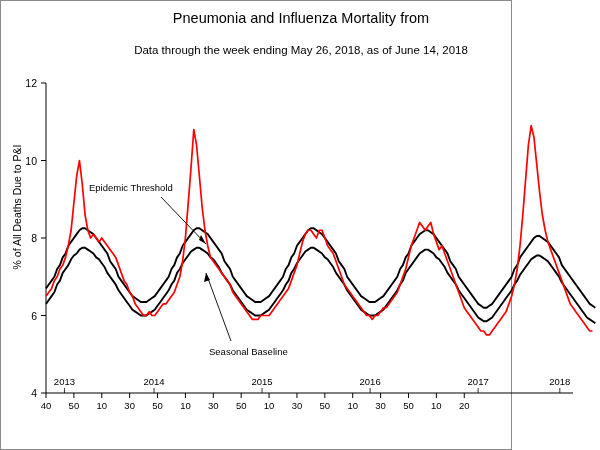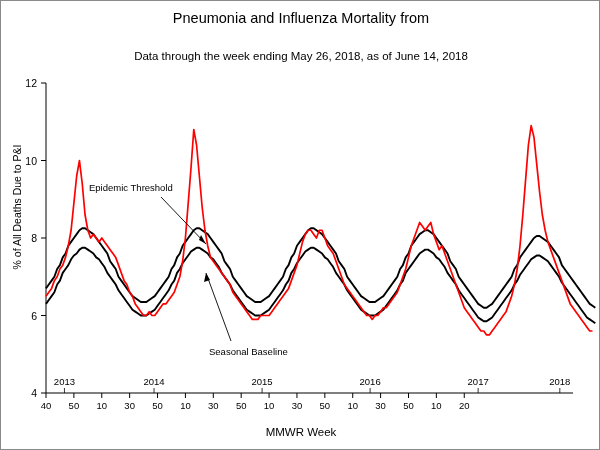--- a/index.html
+++ b/index.html
@@ -11,21 +11,21 @@
     width: 600px;
     height: 450px;
     font-family: "Liberation Sans", sans-serif;
     color: #000000;
     overflow: hidden;
     position: relative;
   }
   #chart-root {
     position: absolute;
     left: 0; top: 0;
-    width: 600px;
+    width: 512px;
     height: 450px;
     border: 1px solid #8a8a8a;
     box-sizing: border-box;
     background: #ffffff;
   }
   .title-block {
     position: absolute;
     left: 0;
     top: 8px;
     width: 600px;
@@ -33,21 +33,21 @@
   }
   .title-line {
     font-size: 14.5px;
     line-height: 19px;
     color: #000;
     white-space: nowrap;
   }
   .subtitle-line {
     font-size: 11.5px;
     line-height: 17px;
-    margin-top: 20px;
+    margin-top: 14px;
     color: #000;
     white-space: nowrap;
   }
   .ylabel {
     position: absolute;
     left: -64px;
     top: 200px;
     width: 160px;
     text-align: center;
     font-size: 10.5px;
@@ -94,21 +94,20 @@
 <body>
 
 <div id="chart-root">
 
   <div class="title-block">
     <div class="title-line">Pneumonia and Influenza Mortality from</div>
     <div class="subtitle-line">Data through the week ending May 26, 2018, as of June 14, 2018</div>
   </div>
 
   <div class="ylabel">% of All Deaths Due to P&amp;I</div>
-  <div class="xlabel">MMWR Week</div>
 
   <svg class="plot" viewBox="0 0 600 450">
 
     <g>
       <line x1="45" y1="82" x2="45" y2="392" stroke="#000" stroke-width="1"></line>
       <line x1="45" y1="392" x2="572" y2="392" stroke="#000" stroke-width="1"></line>
     </g>
     <g id="yticks">
         <line x1="40" x2="45" y1="392" y2="392" stroke="#000" stroke-width="1"></line>
         <text class="ytick" x="36" y="396" text-anchor="end">4</text>

